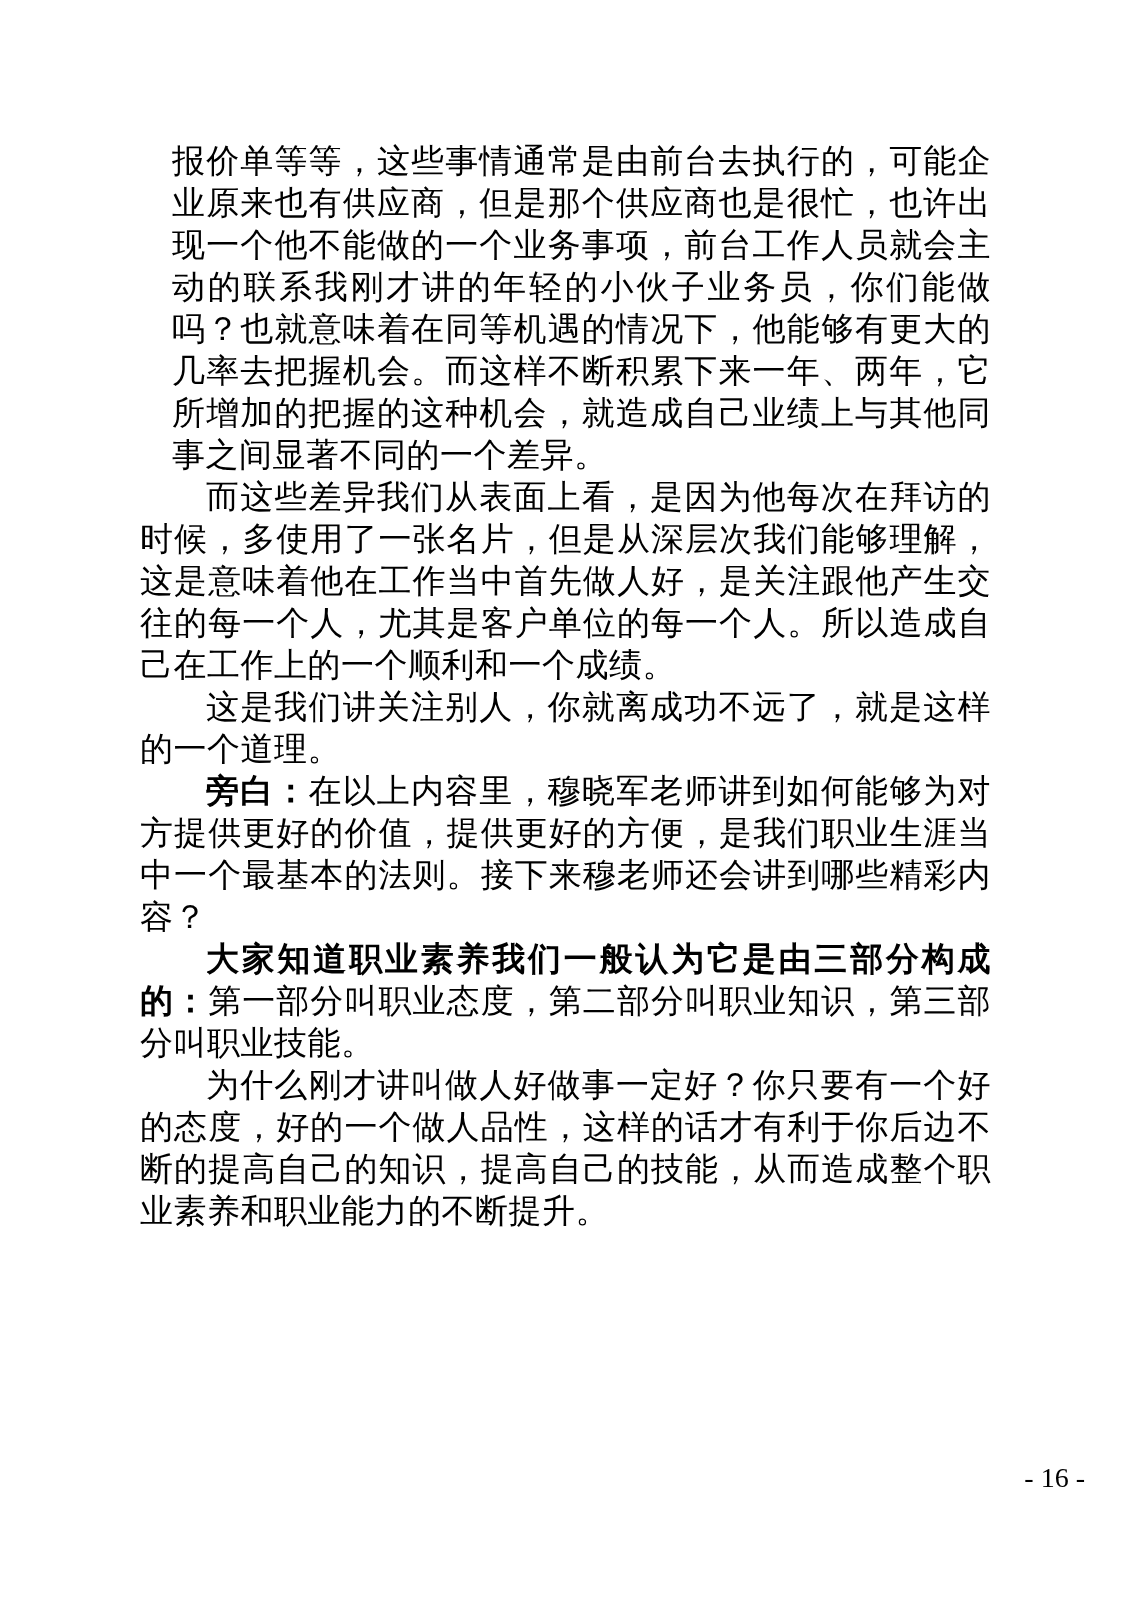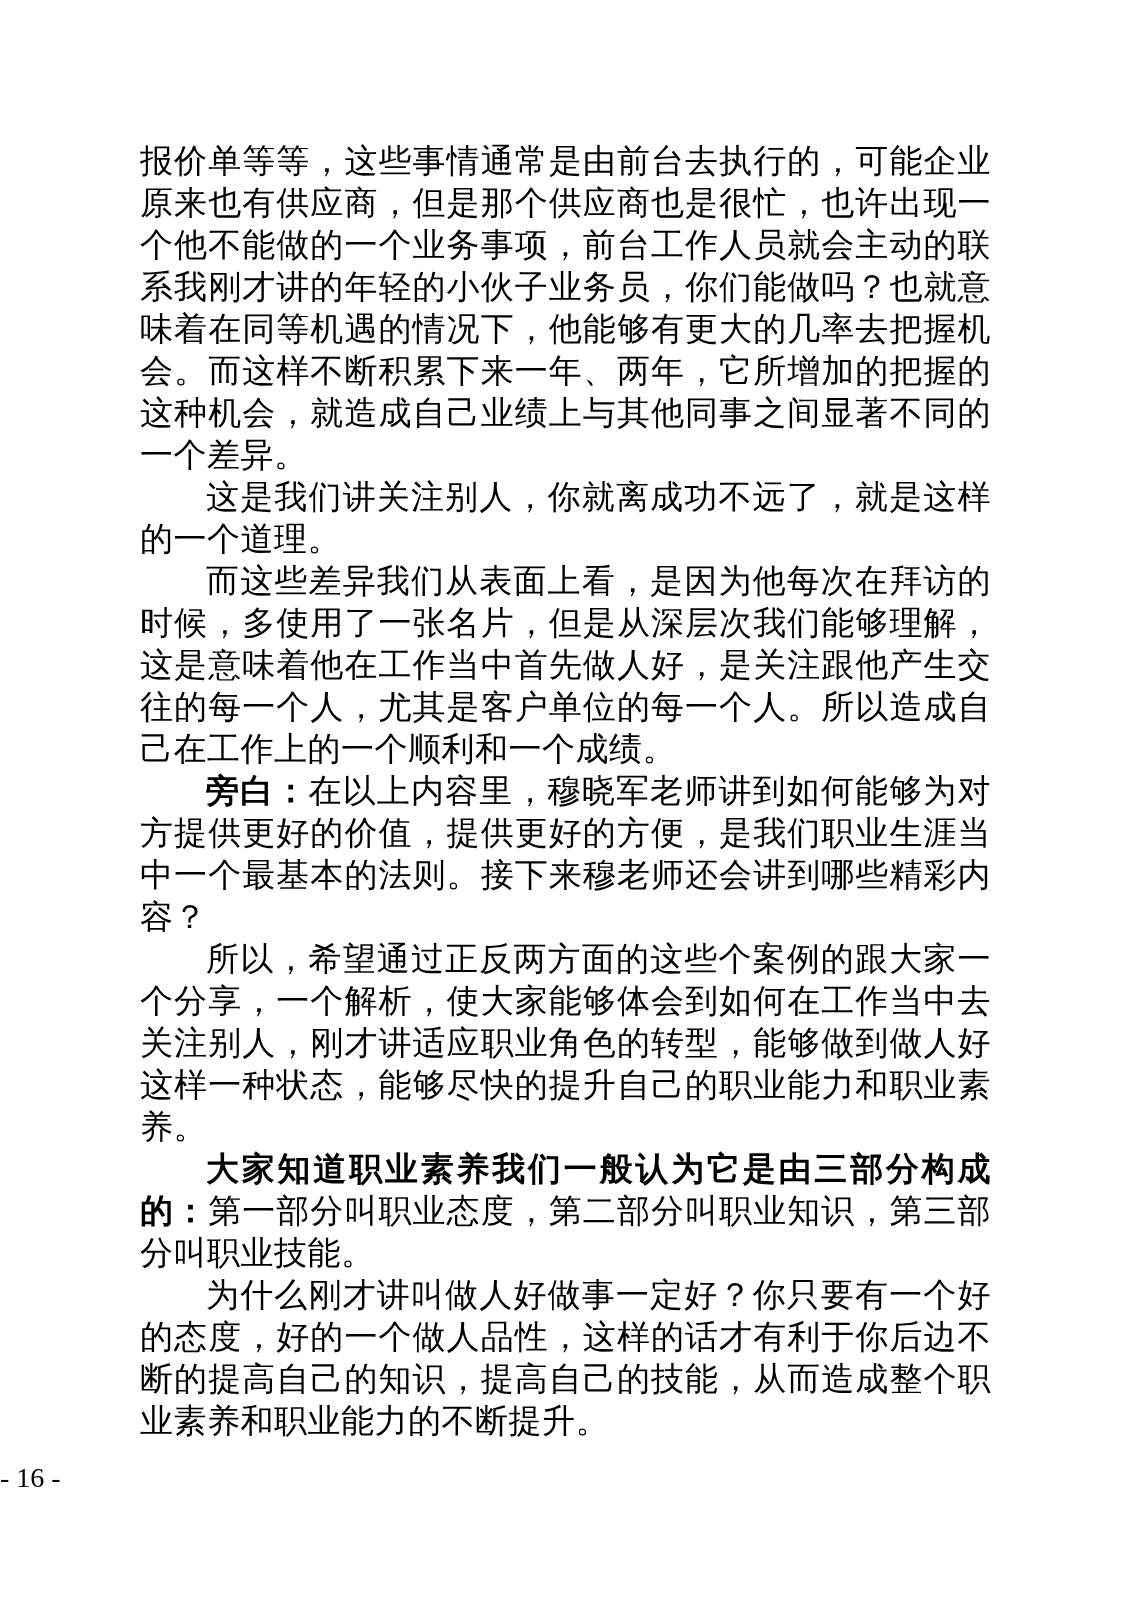--- a/index.html
+++ b/index.html
@@ -27,54 +27,54 @@
     padding: 0;
     font-size: 33px;
     line-height: 42px;
     text-align: justify;
     text-justify: inter-ideograph;
     text-indent: 66px;
     letter-spacing: 0.5px;
   }
   p.para.no-indent {
     text-indent: 0;
+    margin-left: 32px;
   }
   .bold-lead {
     font-weight: bold;
     font-family: "Liberation Sans", "DejaVu Sans", sans-serif;
   }
   .footer {
     position: absolute;
     left: 0;
     top: 1462px;
     width: 1085px; 
-    text-align: left;
+    text-align: right;
     font-size: 28px;
     line-height: 32px;
     font-family: "Liberation Serif", "DejaVu Serif", serif;
     color: #000000;
   }
 </style>
 </head>
 <body>
 
 <div class="page">
 
   <div class="content">
 
     <p class="para no-indent"><span class="bold-lead"></span><span>报价单等等，这些事情通常是由前台去执行的，可能企业原来也有供应商，但是那个供应商也是很忙，也许出现一个他不能做的一个业务事项，前台工作人员就会主动的联系我刚才讲的年轻的小伙子业务员，你们能做吗？也就意味着在同等机遇的情况下，他能够有更大的几率去把握机会。而这样不断积累下来一年、两年，它所增加的把握的这种机会，就造成自己业绩上与其他同事之间显著不同的一个差异。</span></p>
 
+    <p class="para"><span class="bold-lead"></span><span>而这些差异我们从表面上看，是因为他每次在拜访的时候，多使用了一张名片，但是从深层次我们能够理解，这是意味着他在工作当中首先做人好，是关注跟他产生交往的每一个人，尤其是客户单位的每一个人。所以造成自己在工作上的一个顺利和一个成绩。</span></p>
+
     <p class="para"><span class="bold-lead"></span><span>这是我们讲关注别人，你就离成功不远了，就是这样的一个道理。</span></p>
-
-    <p class="para"><span class="bold-lead"></span><span>而这些差异我们从表面上看，是因为他每次在拜访的时候，多使用了一张名片，但是从深层次我们能够理解，这是意味着他在工作当中首先做人好，是关注跟他产生交往的每一个人，尤其是客户单位的每一个人。所以造成自己在工作上的一个顺利和一个成绩。</span></p>
 
     <p class="para"><span class="bold-lead">旁白：</span><span>在以上内容里，穆晓军老师讲到如何能够为对方提供更好的价值，提供更好的方便，是我们职业生涯当中一个最基本的法则。接下来穆老师还会讲到哪些精彩内容？</span></p>
 
 
-    <p class="para"><span class="bold-lead"></span><span>所以，希望通过正反两方面的这些个案例的跟大家一个分享，一个解析，使大家能够体会到如何在工作当中去关注别人，刚才讲适应职业角色的转型，能够做到做人好这样一种状态，能够尽快的提升自己的职业能力和职业素养。</span></p>
 
 
     <p class="para"><span class="bold-lead">大家知道职业素养我们一般认为它是由三部分构成的：</span><span>第一部分叫职业态度，第二部分叫职业知识，第三部分叫职业技能。</span></p>
 
 
     <p class="para"><span class="bold-lead"></span><span>为什么刚才讲叫做人好做事一定好？你只要有一个好的态度，好的一个做人品性，这样的话才有利于你后边不断的提高自己的知识，提高自己的技能，从而造成整个职业素养和职业能力的不断提升。</span></p>
 
   </div>
 
   <div class="footer">

